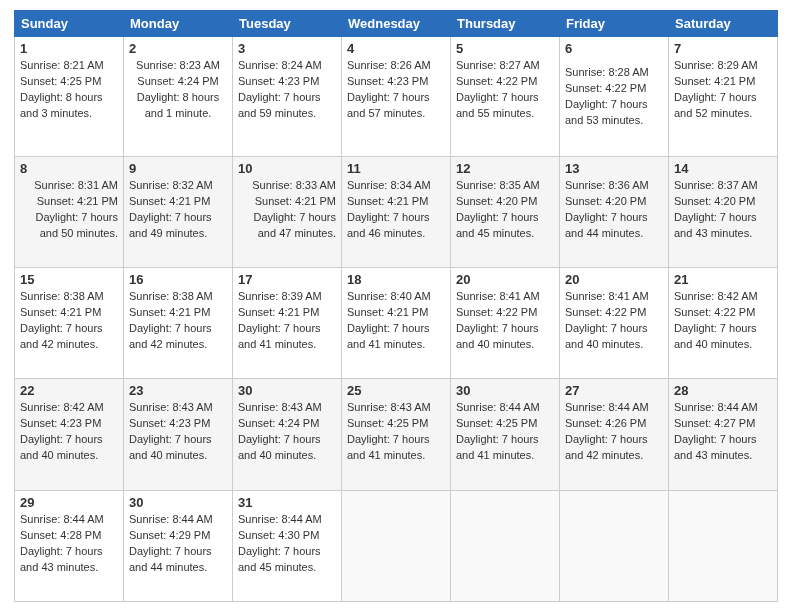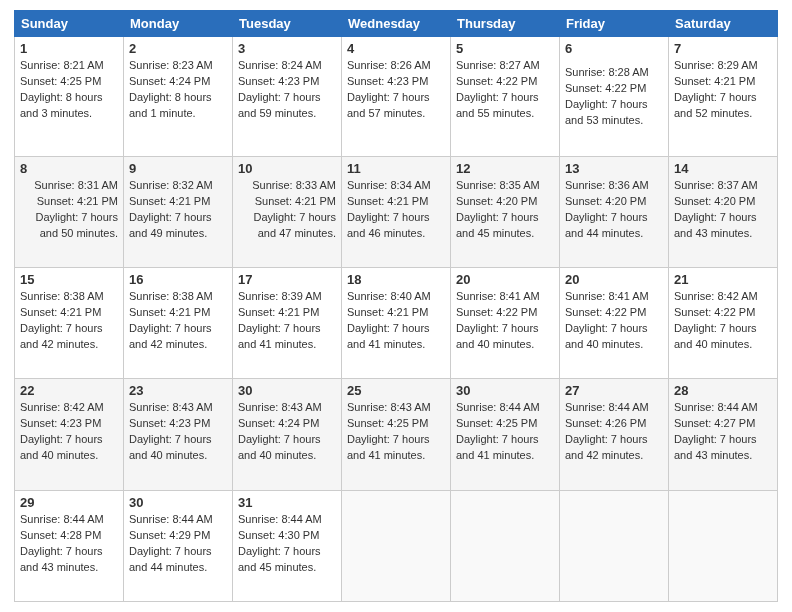--- a/index.html
+++ b/index.html
@@ -107,21 +107,21 @@
         <tr>
           <td>
             <span class="day-num">1</span>
             <div class="day-info" style="white-space: pre-line;">Sunrise: 8:21 AM
 Sunset: 4:25 PM
 Daylight: 8 hours
 and 3 minutes.</div>
           </td>
           <td>
             <span class="day-num">2</span>
-            <div class="day-info" style="white-space: pre-line;">Sunrise: 8:23 AM
+            <div class="day-info" style="white-space: pre-line; text-align: center;">Sunrise: 8:23 AM
 Sunset: 4:24 PM
 Daylight: 8 hours
 and 1 minute.</div>
           </td>
           <td>
             <span class="day-num">3</span>
             <div class="day-info" style="white-space: pre-line;">Sunrise: 8:24 AM
 Sunset: 4:23 PM
 Daylight: 7 hours
 and 59 minutes.</div>

